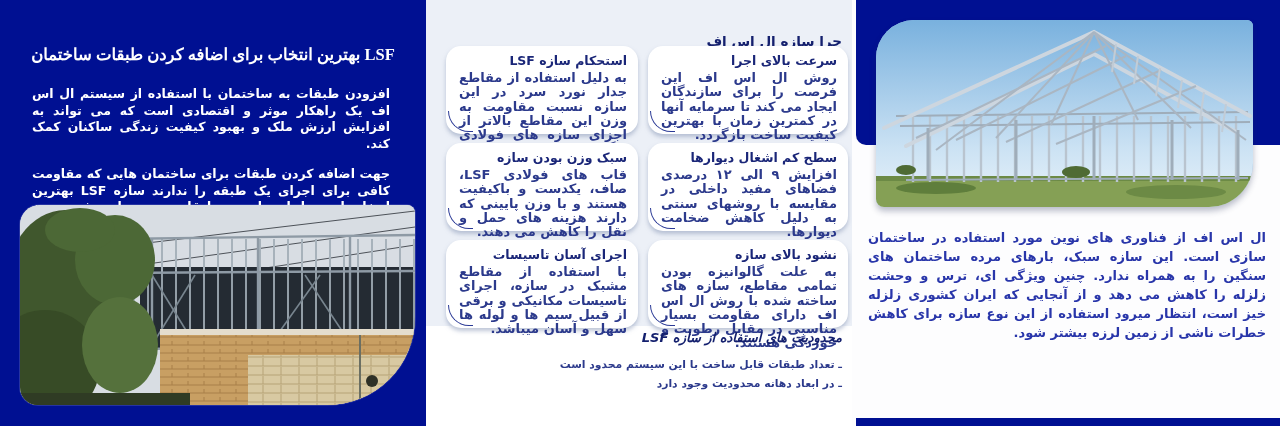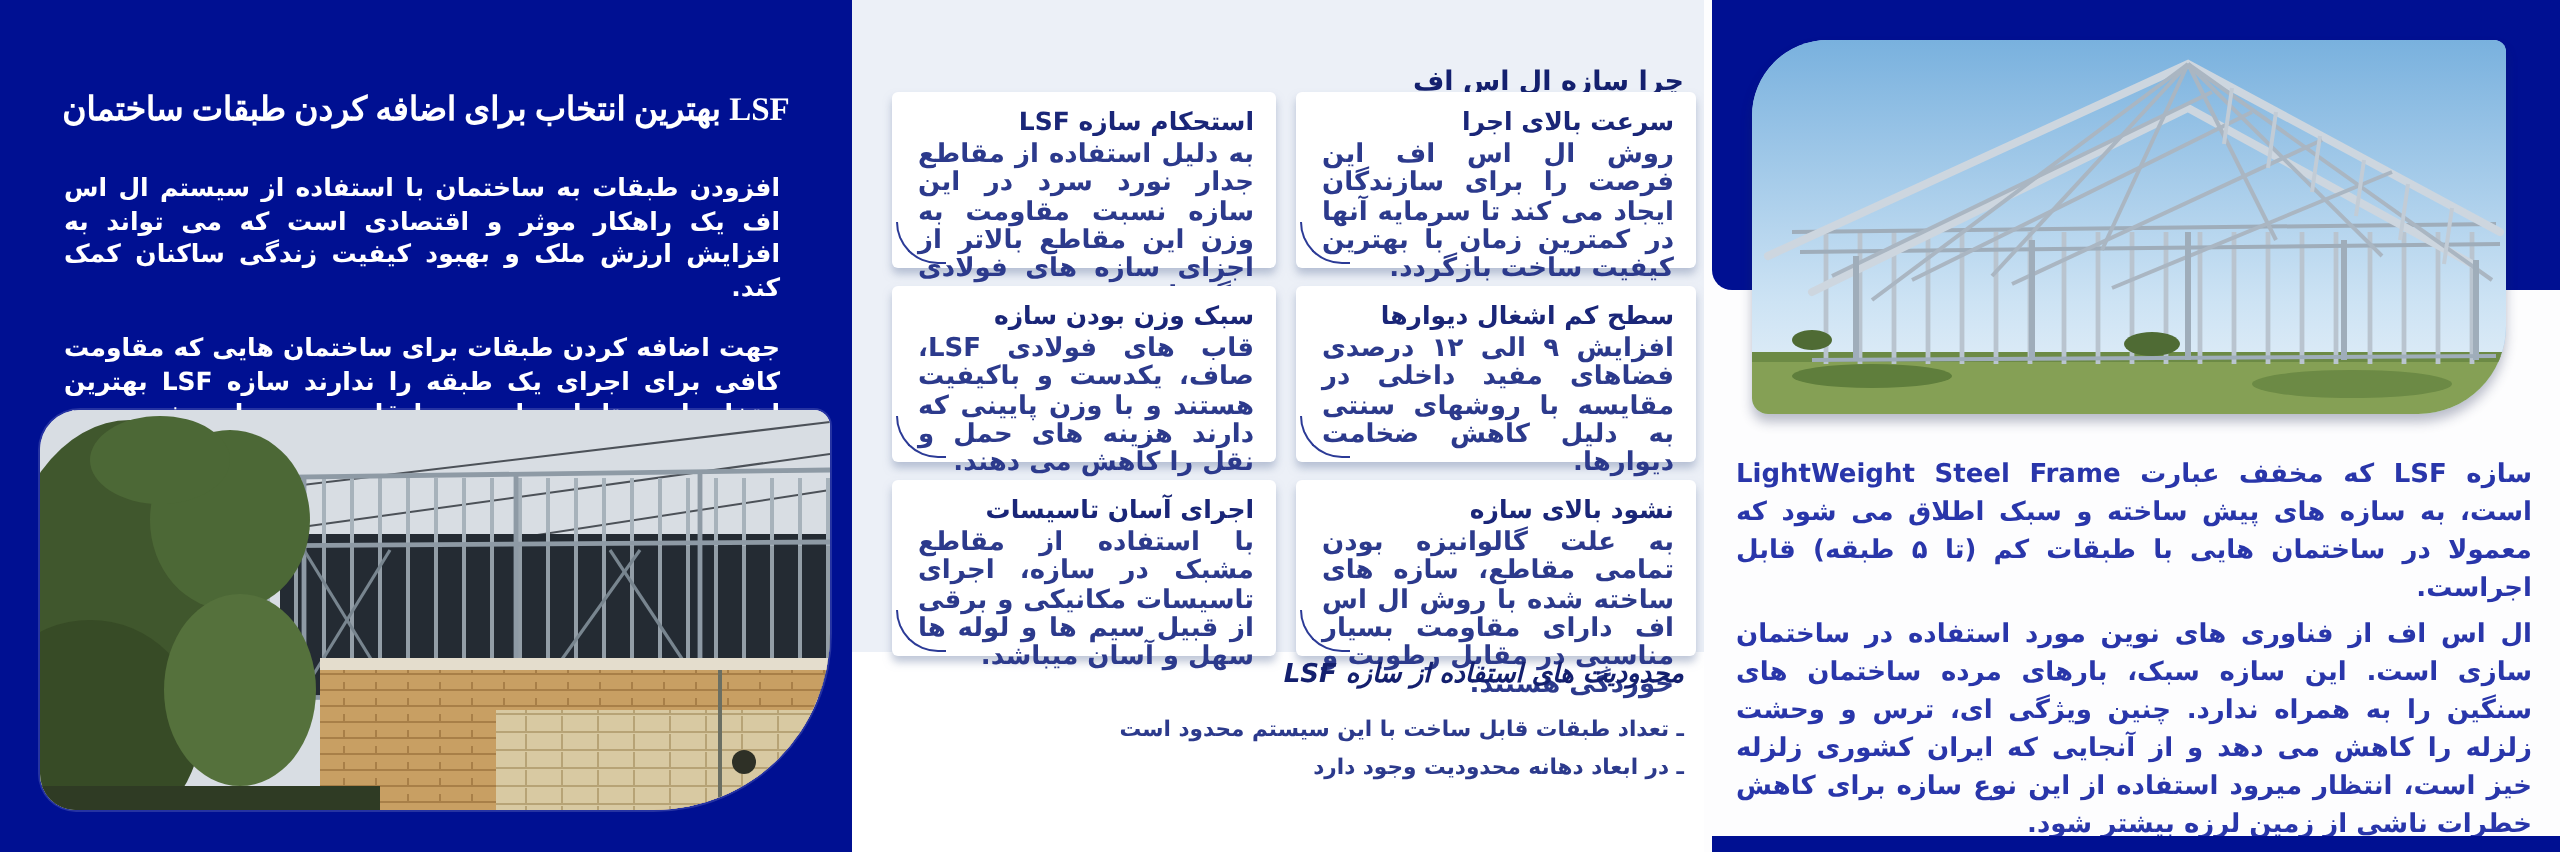--- a/index.html
+++ b/index.html
@@ -21,21 +21,21 @@
   .left-photo svg{display:block;}
 
   
   .panel-mid{position:absolute;left:426px;top:0;width:426px;height:326px;
       background:#ecf0f7;direction:rtl;}
   .mid-header{position:absolute;top:22px;right:10px;
       font-size:13.5px;font-weight:bold;color:#14206e;}
   .benefit-grid{position:absolute;top:46px;right:4px;
       display:grid;grid-template-columns:200px 192px;grid-auto-rows:88px;
       column-gap:10px;row-gap:9px;direction:rtl;}
-  .benefit-box{position:relative;background:#fff;border-radius:3px;
+  .benefit-box{position:relative;background:#fff;border-radius:15px;
       box-shadow:0 3px 4px rgba(137,152,183,.55);
       padding:7px 11px 5px 13px;box-sizing:border-box;}
   .benefit-box::after{content:"";position:absolute;left:2px;bottom:2px;
       width:24px;height:20px;border-left:1.6px solid #2b3a96;
       border-bottom:1.6px solid #2b3a96;border-bottom-left-radius:24px;}
   .benefit-title{font-size:12.5px;font-weight:bold;color:#1a2678;
       text-align:right;margin:0 0 3px 0;}
   .benefit-text{font-size:13px;font-weight:bold;color:#2c3a8c;
       line-height:14.3px;text-align:justify;margin:0;}
   .limits{position:absolute;top:330px;right:10px;left:16px;}
@@ -237,19 +237,18 @@
           <line x1="218" y1="96" x2="218" y2="160"></line>
           <line x1="296" y1="100" x2="296" y2="160"></line>
           <line x1="362" y1="110" x2="362" y2="160"></line>
         </g>
 
         <ellipse cx="200" cy="152" rx="14" ry="6" fill="#4f6b34"></ellipse>
         <ellipse cx="30" cy="150" rx="10" ry="5" fill="#4f6b34"></ellipse>
       </svg>
     </div>
     <div class="right-body">
-      <p>سازه LSF که مخفف عبارت LightWeight Steel Frame است، به سازه های پیش ساخته و سبک اطلاق می شود که معمولا در ساختمان هایی با طبقات کم (تا ۵ طبقه) قابل اجراست.</p>
       <p>ال اس اف از فناوری های نوین مورد استفاده در ساختمان سازی است. این سازه سبک، بارهای مرده ساختمان های سنگین را به همراه ندارد. چنین ویژگی ای، ترس و وحشت زلزله را کاهش می دهد و از آنجایی که ایران کشوری زلزله خیز است، انتظار میرود استفاده از این نوع سازه برای کاهش خطرات ناشی از زمین لرزه بیشتر شود.</p>
     </div>
     <div class="right-bottombar"></div>
   </section>
 
 </div>
 
 </body></html>

